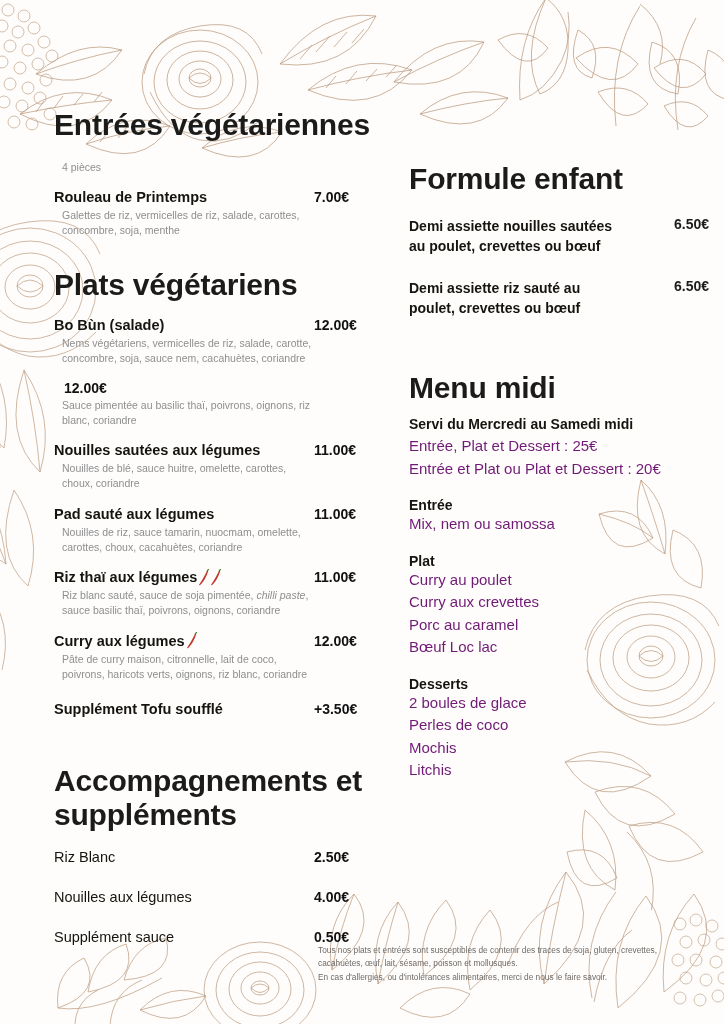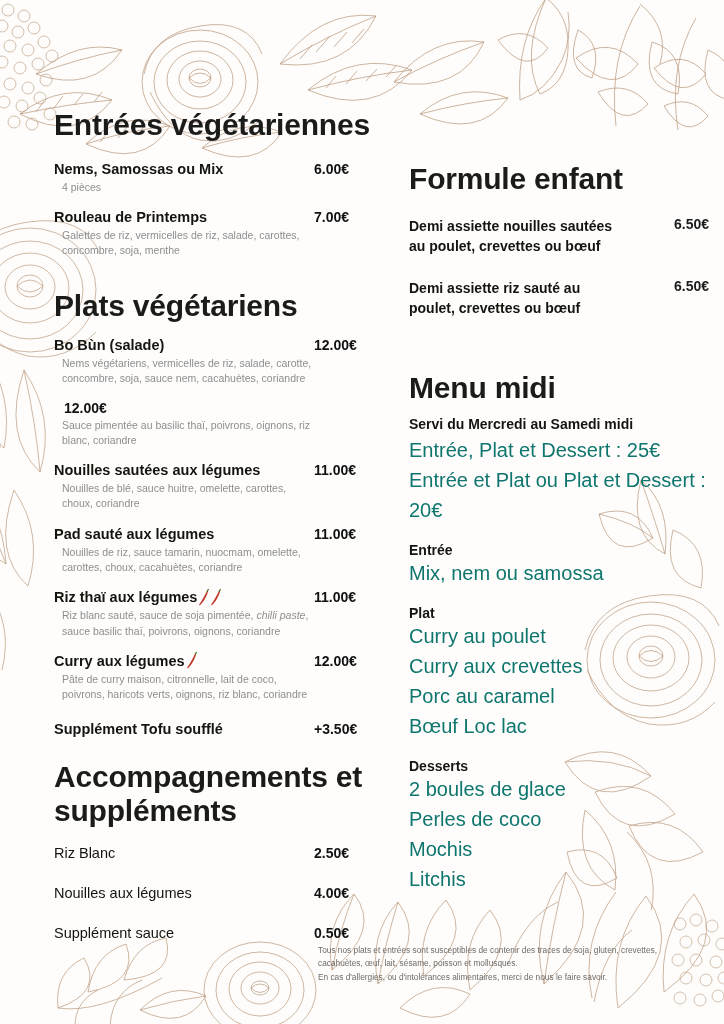--- a/index.html
+++ b/index.html
@@ -41,21 +41,21 @@
   .section-heading {
     font-size: 30px;
     font-weight: bold;
     letter-spacing: -0.2px;
     color: #1b1b19;
     margin: 0;
     line-height: 1.12;
   }
   .heading-gap-entrees { margin-bottom: 18px; }
   .heading-gap-plats   { margin: 30px 0 14px 0; }
-  .heading-gap-accomp  { margin: 22px 0 16px 0; }
+  .heading-gap-accomp  { margin: 46px 0 16px 0; }
   .heading-gap-formule { margin: 0 0 20px 0; }
   .heading-gap-midi    { margin: 52px 0 10px 0; }
 
   
   .menu-item { margin-bottom: 13px; }
   .item-line {
     display: flex;
     align-items: baseline;
     justify-content: space-between;
   }
@@ -132,24 +132,24 @@
 
   
   .midi-block { text-align: left; }
   .midi-strong {
     font-size: 14px;
     font-weight: bold;
     line-height: 1.5;
     color: #15150f;
   }
   .midi-line {
-    font-size: 20px;
+    font-size: 15px;
     font-weight: normal;
     line-height: 1.5;
-    color: #0f766e;
+    color: #701a75;
   }
   .midi-subhead {
     font-size: 14px;
     font-weight: bold;
     margin-top: 17px;
     color: #15150f;
   }
   .midi-sub-list { line-height: 1.5; }
 
   
@@ -413,24 +413,20 @@
         </g>
       </g>
     </svg>
   </div>
 
   <div class="col" id="left-column">
 
     <h2 class="section-heading heading-gap-entrees">Entrées végétariennes</h2>
 
     <div class="menu-item">
-      <div class="item-line">
-        <span class="item-name">Nems, Samossas ou Mix</span>
-        <span class="item-price">6.00€</span>
-      </div>
       <div class="item-desc">4 pièces</div>
     </div>
 
     <div class="menu-item" style="margin-bottom:20px;">
       <div class="item-line">
         <span class="item-name">Rouleau de Printemps</span>
         <span class="item-price">7.00€</span>
       </div>
       <div class="item-desc">Galettes de riz, vermicelles de riz, salade, carottes, concombre, soja, menthe</div>
     </div>

